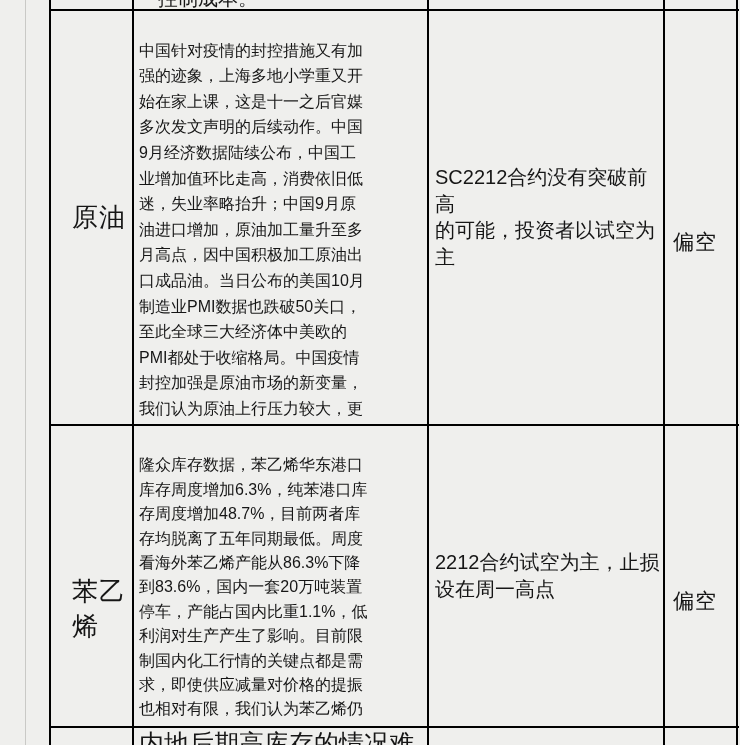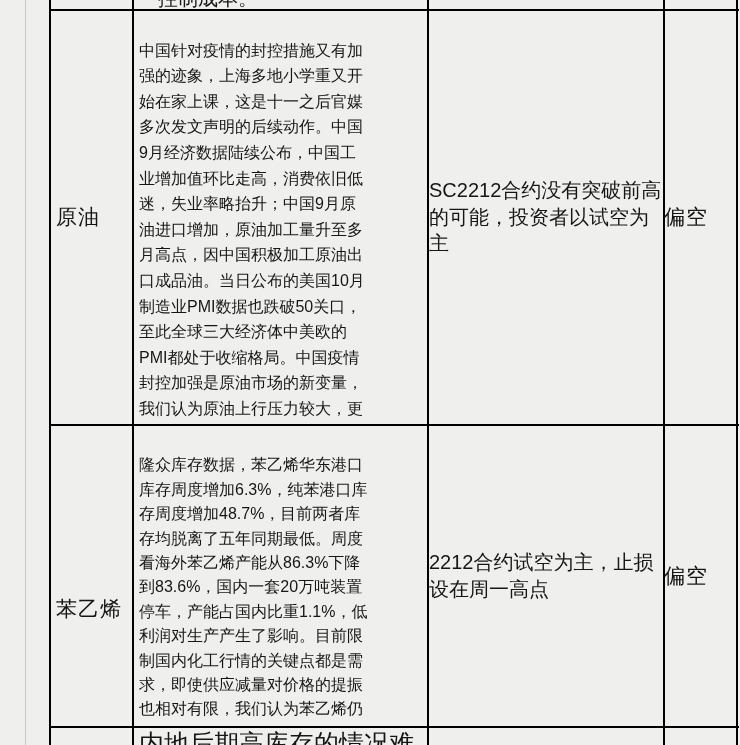--- a/index.html
+++ b/index.html
@@ -14,24 +14,24 @@
     width:740px;height:745px;overflow:hidden;
     font-family:"Liberation Sans","DejaVu Sans",sans-serif;
     background:var(--page-bg);
   }
   #stage{position:relative;width:740px;height:745px;overflow:hidden;background:var(--page-bg);color:var(--ink);}
   .vline{position:absolute;top:0;height:745px;width:2px;background:var(--grid);}
   .vline.faint{width:1px;background:var(--faint);}
   .hline{position:absolute;left:50px;width:689px;height:2px;background:var(--grid);}
   .cell{position:absolute;box-sizing:border-box;overflow:hidden;}
   .vcenter{display:flex;align-items:center;}
-  .name-cell{font-size:21px;padding-left:6px;letter-spacing:1px;}
+  .name-cell{font-size:26px;padding-left:22px;letter-spacing:1px;}
   .analysis-cell{font-size:16px;white-space:pre-line;}
-  .strategy-cell{font-size:20px;white-space:pre-line;line-height:26.5px;}
-  .bias-cell{font-size:21px;letter-spacing:1px;}
+  .strategy-cell{font-size:20px;white-space:pre-line;line-height:26.5px;padding-left:6px;}
+  .bias-cell{font-size:21px;padding-left:9px;letter-spacing:1px;margin-top:25px;}
   .clip-top-inner{display:block;margin-top:-15px;padding-left:24px;font-size:20px;}
   .clip-bottom{padding-top:3px;font-size:25px;line-height:25px;}
   .lh-crude{line-height:25.6px;}
   .lh-styrene{line-height:24.4px;}
 </style>
 </head>
 <body>
 
 <div id="stage">
 

